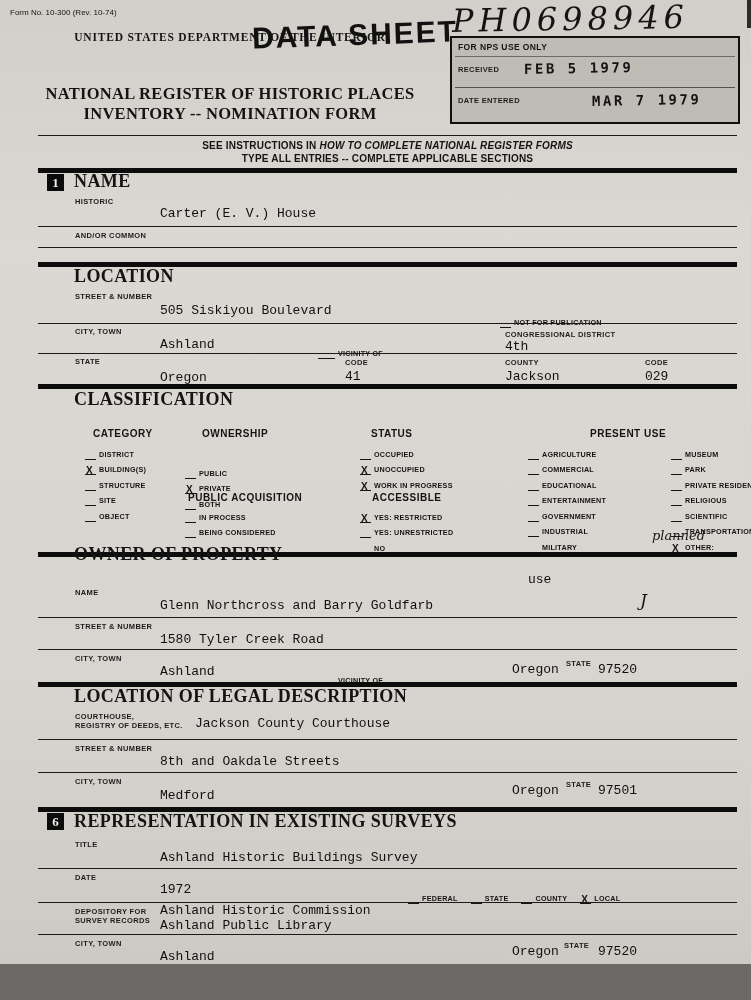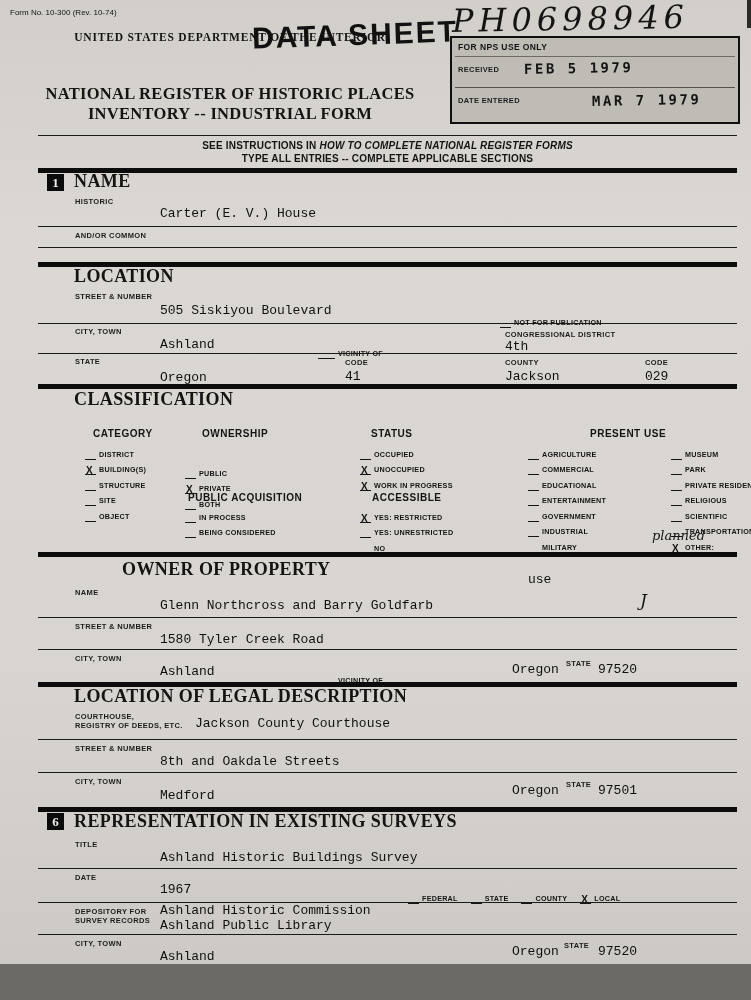--- a/index.html
+++ b/index.html
@@ -47,21 +47,21 @@
     <div class="bxtitle">FOR NPS USE ONLY</div>
     <div class="bxline1"></div>
     <div class="abs lbl" style="left:6px;top:27px;">RECEIVED</div>
     <div class="abs stamp" style="left:72px;top:22px;transform:rotate(-1deg);">FEB 5 1979</div>
     <div class="bxline2"></div>
     <div class="abs lbl" style="left:6px;top:58px;">DATE ENTERED</div>
     <div class="abs stamp" style="left:140px;top:54px;transform:rotate(-1deg);">MAR 7 1979</div>
   </div>
 
   <div class="abs titlebig" style="left:20px;top:84px;">NATIONAL REGISTER OF HISTORIC PLACES</div>
-  <div class="abs titlebig" style="left:20px;top:104px;">INVENTORY -- INDUSTRIAL FORM</div>
+  <div class="abs titlebig" style="left:20px;top:104px;">INVENTORY -- NOMINATION FORM</div>
 
   <div class="tline" style="top:135px;"></div>
   <div class="abs instr" style="top:140px;"><span>SEE INSTRUCTIONS IN </span><span style="font-style:italic;">HOW TO COMPLETE NATIONAL REGISTER FORMS</span></div>
   <div class="abs instr" style="top:153px;">TYPE ALL ENTRIES -- COMPLETE APPLICABLE SECTIONS</div>
 
   <div class="bar" style="top:168px;"></div>
   <div class="numbox" style="left:47px;top:174px;">1</div>
   <div class="abs h1" style="left:74px;top:171px;">NAME</div>
 
   <div class="abs lbl" style="left:75px;top:197px;">HISTORIC</div>
@@ -309,21 +309,21 @@
           <span class="ck-mark">X</span>
         </span>
         <span class="ck-label">OTHER:</span>
       </div>
     </div>
 
   <div class="abs hand" style="left:652px;top:528px;font-size:13px;">planned</div>
 
   <div class="bar" style="top:552px;"></div>
   <div class="abs mono" style="left:528px;top:572px;">use</div>
-  <div class="abs h1" style="left:74px;top:559px;margin-left:48px;">OWNER OF PROPERTY</div>
+  <div class="abs h1" style="left:74px;top:544px;">OWNER OF PROPERTY</div>
 
   <div class="abs lbl" style="left:75px;top:588px;">NAME</div>
   <div class="abs mono" style="left:160px;top:598px;">Glenn Northcross and Barry Goldfarb</div>
   <div class="abs hand" style="left:640px;top:590px;font-size:17px;">J</div>
   <div class="tline" style="top:617px;"></div>
 
   <div class="abs lbl" style="left:75px;top:622px;">STREET &amp; NUMBER</div>
   <div class="abs mono" style="left:160px;top:632px;">1580 Tyler Creek Road</div>
   <div class="tline" style="top:649px;"></div>
 
@@ -359,21 +359,21 @@
 
   <div class="bar" style="top:807px;"></div>
   <div class="numbox" style="left:47px;top:813px;">6</div>
   <div class="abs h1" style="left:74px;top:811px;">REPRESENTATION IN EXISTING SURVEYS</div>
 
   <div class="abs lbl" style="left:75px;top:840px;">TITLE</div>
   <div class="abs mono" style="left:160px;top:850px;">Ashland Historic Buildings Survey</div>
   <div class="tline" style="top:868px;"></div>
 
   <div class="abs lbl" style="left:75px;top:873px;">DATE</div>
-  <div class="abs mono" style="left:160px;top:882px;">1967</div>
+  <div class="abs mono" style="left:160px;top:882px;">1972</div>
   <div class="abs hrow" style="left:408px;top:888px;">
       <div class="ck-item">
         <span class="ck-line">
           <span class="ck-mark"></span>
         </span>
         <span class="ck-label">FEDERAL</span>
       </div>
       <div class="ck-item">
         <span class="ck-line">
           <span class="ck-mark"></span>

